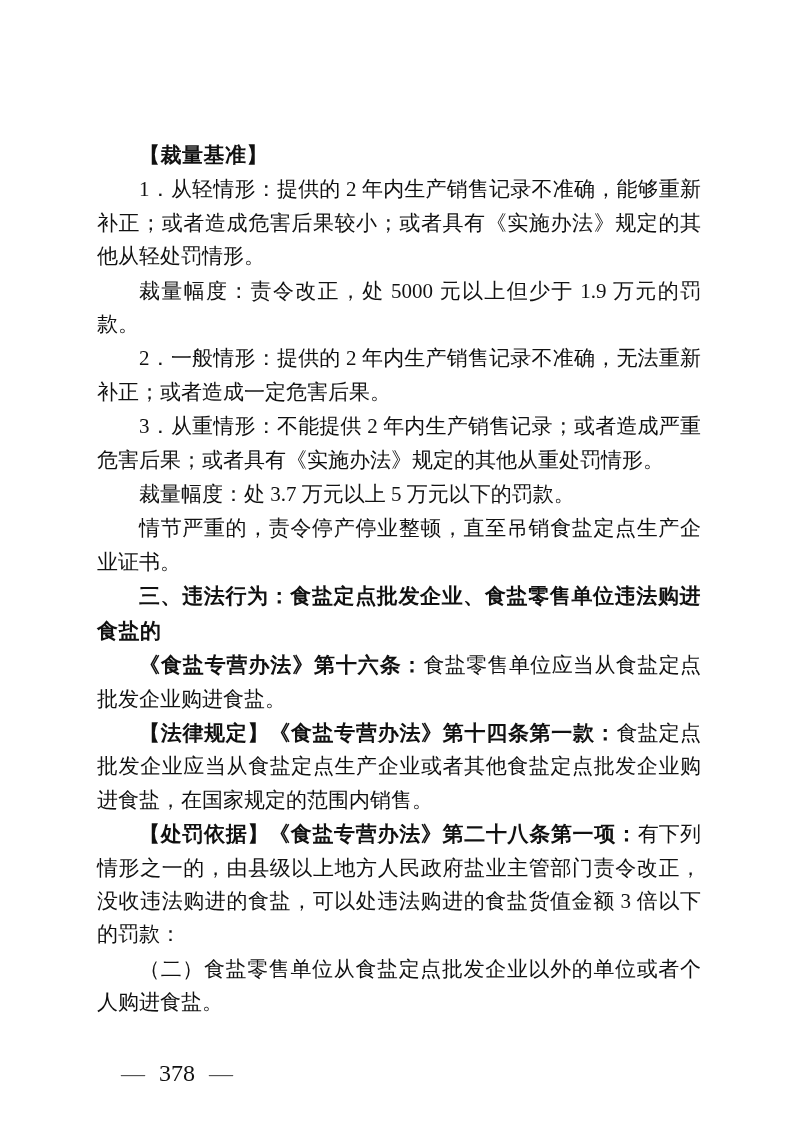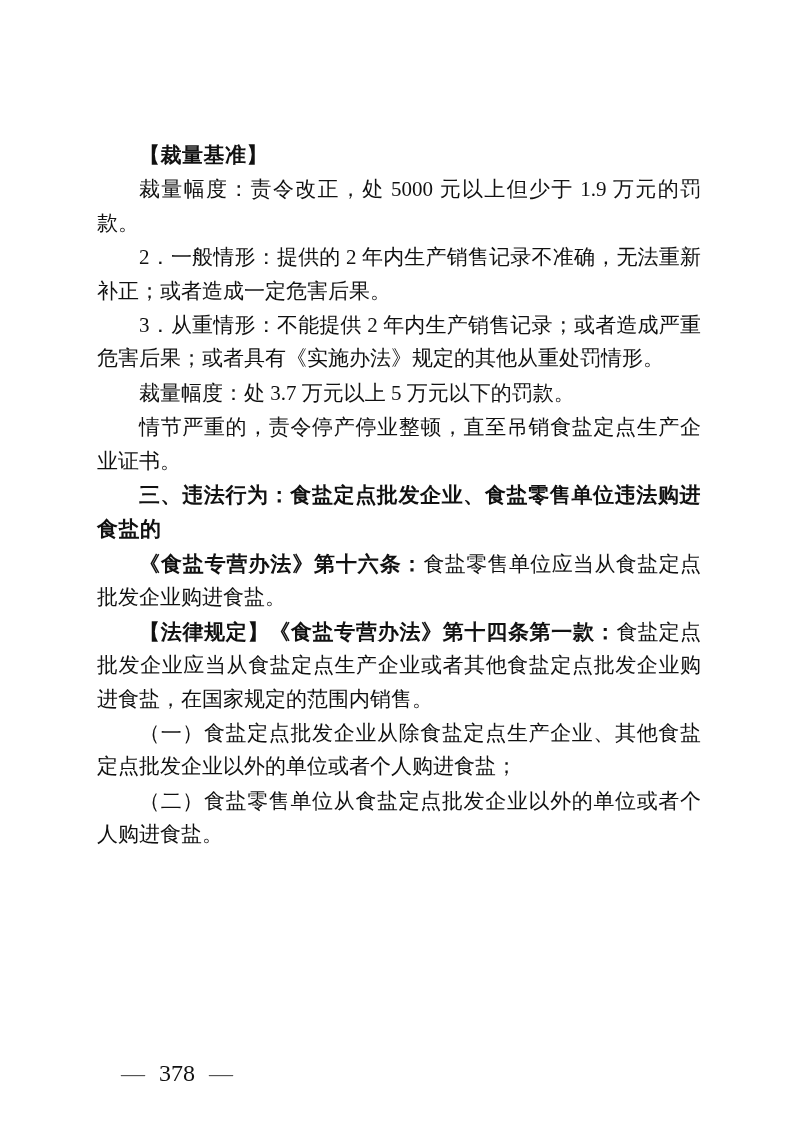--- a/index.html
+++ b/index.html
@@ -43,29 +43,30 @@
   }
   .footer .dash { color: #555555; }
   .footer .num { margin: 0 14px; }
 </style>
 </head>
 <body>
 
 <div class="page">
   <main class="content">
     <p><strong class="hei">【裁量基准】</strong><span></span></p>
+    <p><strong class="hei"></strong><span>1．从轻情形：提供的 2 年内生产销售记录不准确，能够重新补正；或者造成危害后果较小；或者具有《实施办法》规定的其他从轻处罚情形。</span></p>
     <p><strong class="hei"></strong><span>裁量幅度：责令改正，处 5000 元以上但少于 1.9 万元的罚款。</span></p>
     <p><strong class="hei"></strong><span>2．一般情形：提供的 2 年内生产销售记录不准确，无法重新补正；或者造成一定危害后果。</span></p>
     <p><strong class="hei"></strong><span>3．从重情形：不能提供 2 年内生产销售记录；或者造成严重危害后果；或者具有《实施办法》规定的其他从重处罚情形。</span></p>
     <p><strong class="hei"></strong><span>裁量幅度：处 3.7 万元以上 5 万元以下的罚款。</span></p>
     <p><strong class="hei"></strong><span>情节严重的，责令停产停业整顿，直至吊销食盐定点生产企业证书。</span></p>
     <p><strong class="hei">三、违法行为：食盐定点批发企业、食盐零售单位违法购进食盐的</strong><span></span></p>
     <p><strong class="hei">《食盐专营办法》第十六条：</strong><span>食盐零售单位应当从食盐定点批发企业购进食盐。</span></p>
     <p><strong class="hei">【法律规定】《食盐专营办法》第十四条第一款：</strong><span>食盐定点批发企业应当从食盐定点生产企业或者其他食盐定点批发企业购进食盐，在国家规定的范围内销售。</span></p>
-    <p><strong class="hei"></strong><span>（一）食盐定点批发企业从除食盐定点生产企业、其他食盐定点批发企业以外的单位或者个人购进食盐；</span></p>
+    <p><strong class="hei">【处罚依据】《食盐专营办法》第二十八条第一项：</strong><span>有下列情形之一的，由县级以上地方人民政府盐业主管部门责令改正，没收违法购进的食盐，可以处违法购进的食盐货值金额 3 倍以下的罚款：</span></p>
     <p><strong class="hei"></strong><span>（二）食盐零售单位从食盐定点批发企业以外的单位或者个人购进食盐。</span></p>
 
   </main>
 
   <footer class="footer">
     <span class="dash">—</span><span class="num">378</span><span class="dash">—</span>
   </footer>
 </div>
 
 </body></html>

